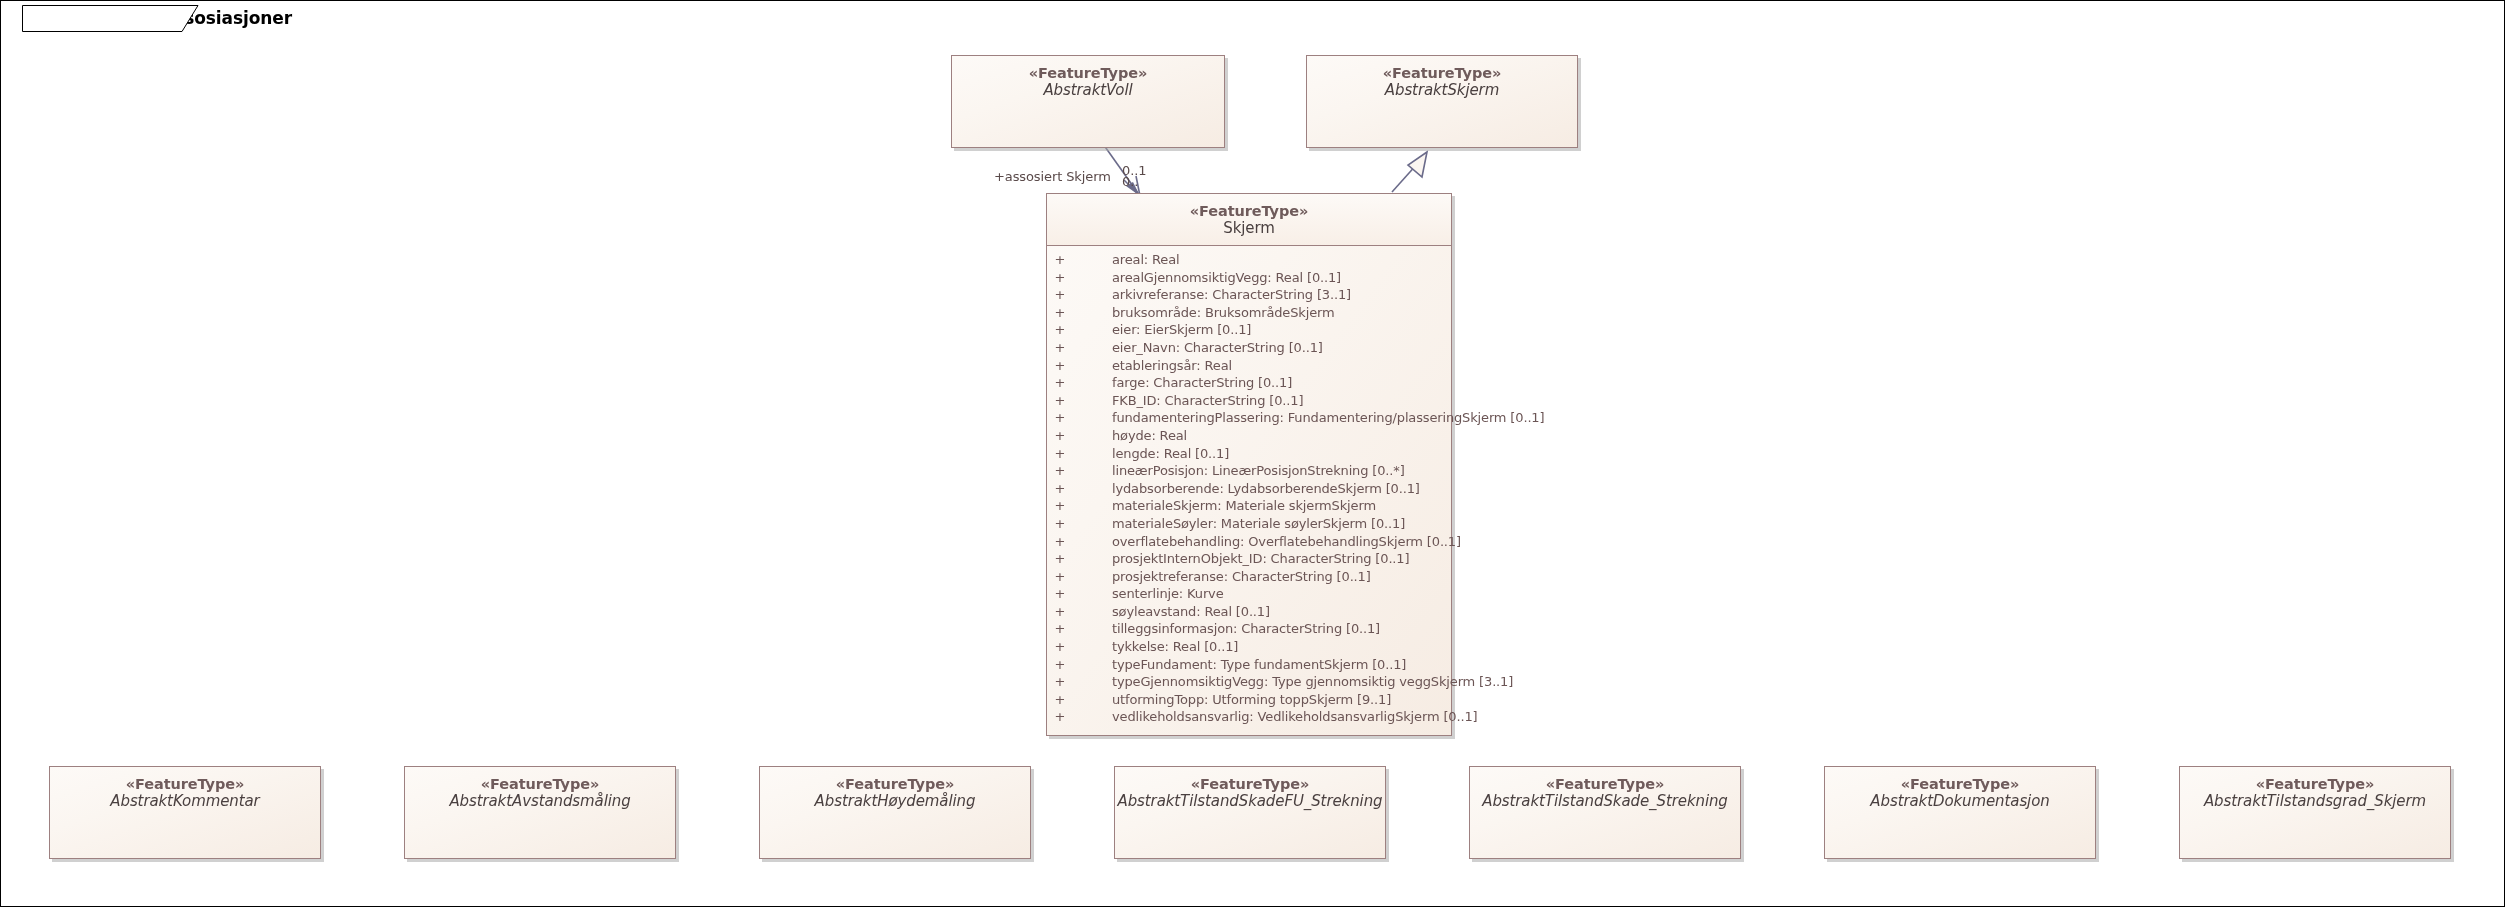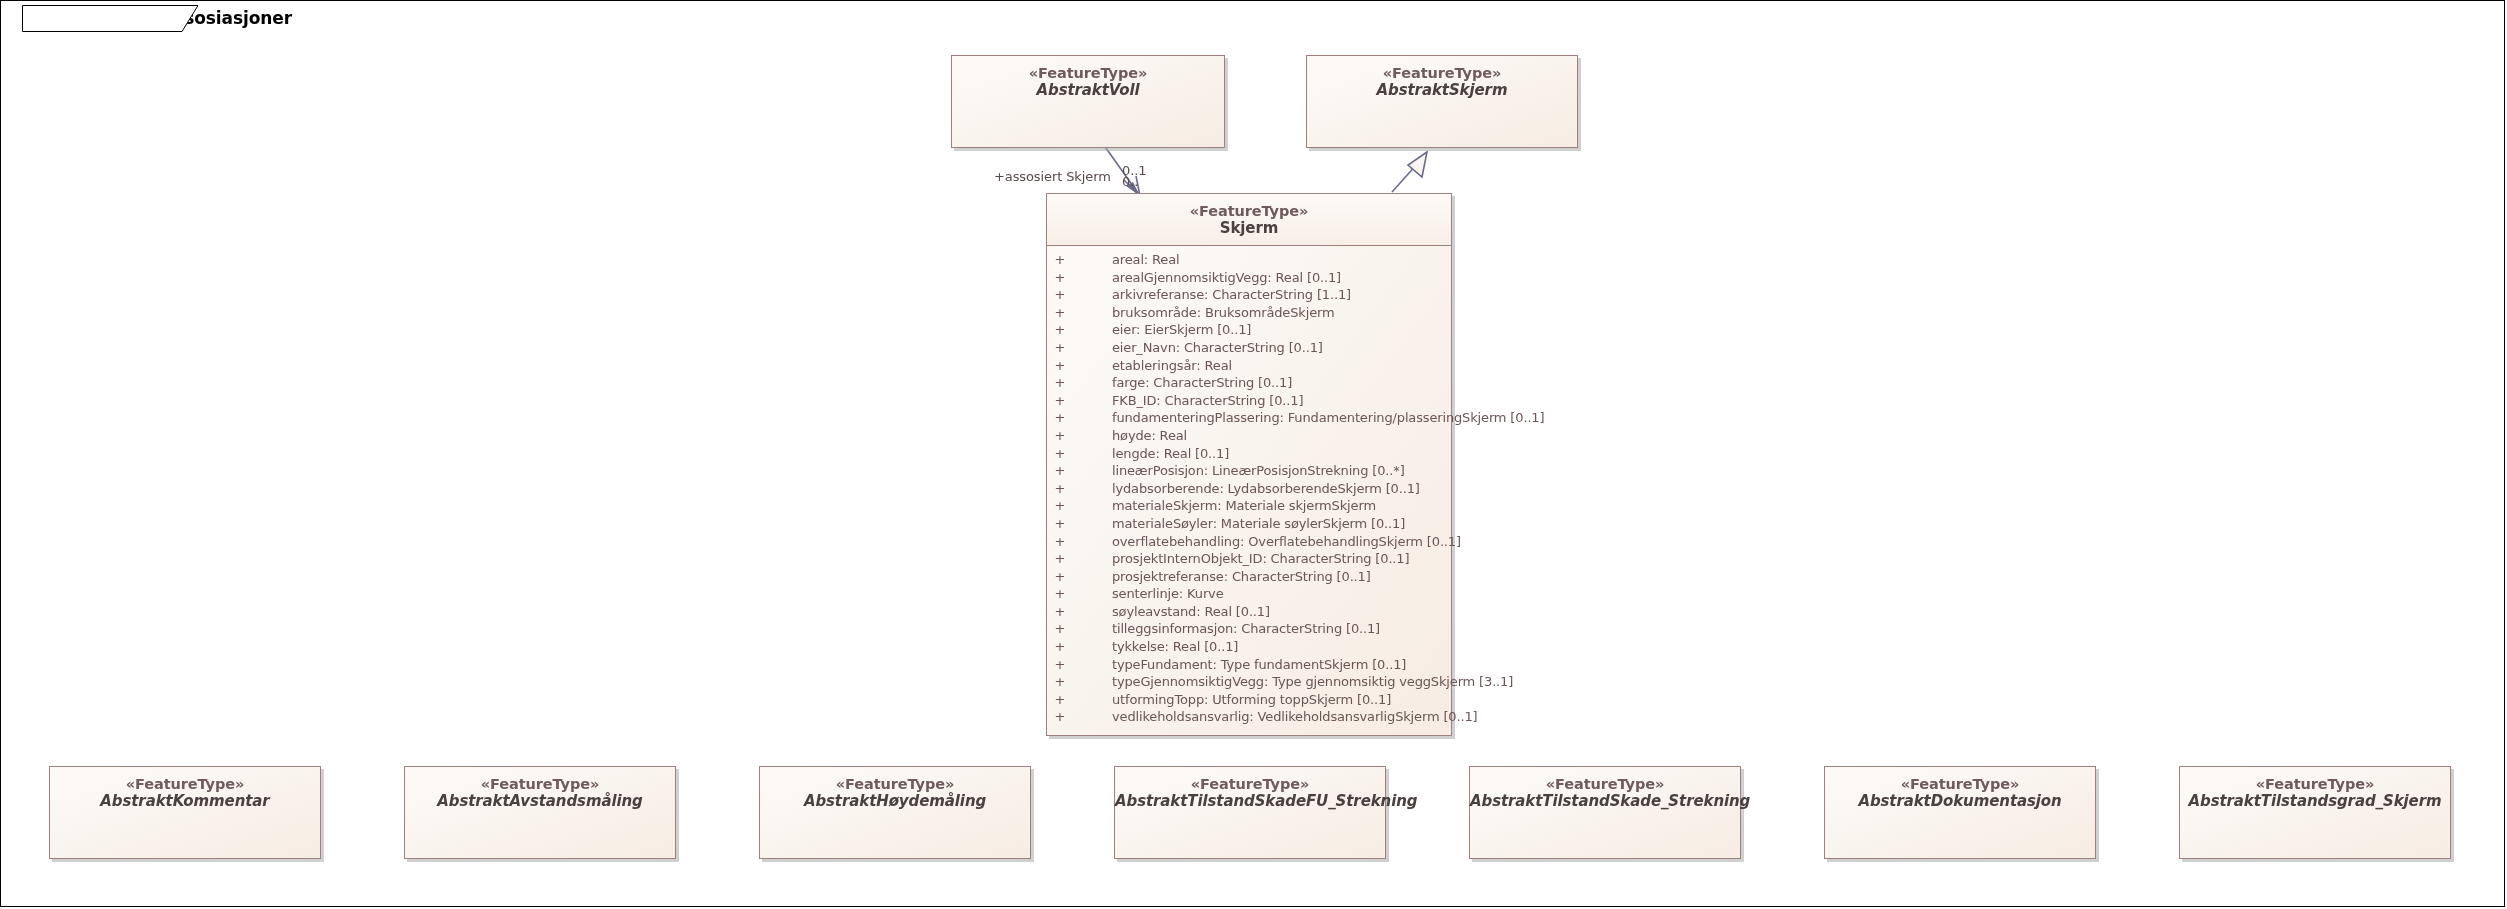--- a/index.html
+++ b/index.html
@@ -75,21 +75,21 @@
   .stereotype {
     font-size: 14.5px;
     color: #6f5b5b;
     display: block;
     letter-spacing: -0.1px;
     font-weight: bold;
   }
   .classname {
     font-size: 15px;
     font-style: italic;
-    font-weight: bold;
+    font-weight: normal;
     color: #4a4040;
     display: block;
     letter-spacing: -0.1px;
     text-align: center;
   }
   .classname.concrete {
     font-style: normal;
   }
 
   
@@ -194,21 +194,21 @@
         <div class="attr-row">
           <span class="attr-vis">+</span>
           <span class="attr-text">areal: Real</span>
         </div>
         <div class="attr-row">
           <span class="attr-vis">+</span>
           <span class="attr-text">arealGjennomsiktigVegg: Real [0..1]</span>
         </div>
         <div class="attr-row">
           <span class="attr-vis">+</span>
-          <span class="attr-text">arkivreferanse: CharacterString [1..1]</span>
+          <span class="attr-text">arkivreferanse: CharacterString [3..1]</span>
         </div>
         <div class="attr-row">
           <span class="attr-vis">+</span>
           <span class="attr-text">bruksområde: BruksområdeSkjerm</span>
         </div>
         <div class="attr-row">
           <span class="attr-vis">+</span>
           <span class="attr-text">eier: EierSkjerm [0..1]</span>
         </div>
         <div class="attr-row">
@@ -286,21 +286,21 @@
         <div class="attr-row">
           <span class="attr-vis">+</span>
           <span class="attr-text">typeFundament: Type fundamentSkjerm [0..1]</span>
         </div>
         <div class="attr-row">
           <span class="attr-vis">+</span>
           <span class="attr-text">typeGjennomsiktigVegg: Type gjennomsiktig veggSkjerm [3..1]</span>
         </div>
         <div class="attr-row">
           <span class="attr-vis">+</span>
-          <span class="attr-text">utformingTopp: Utforming toppSkjerm [0..1]</span>
+          <span class="attr-text">utformingTopp: Utforming toppSkjerm [9..1]</span>
         </div>
         <div class="attr-row">
           <span class="attr-vis">+</span>
           <span class="attr-text">vedlikeholdsansvarlig: VedlikeholdsansvarligSkjerm [0..1]</span>
         </div>
       </div>
   </div>
 
   <div class="uml-box" style="left:49px; top:766px; width:272px; height:93px;">
     <div class="box-head">

